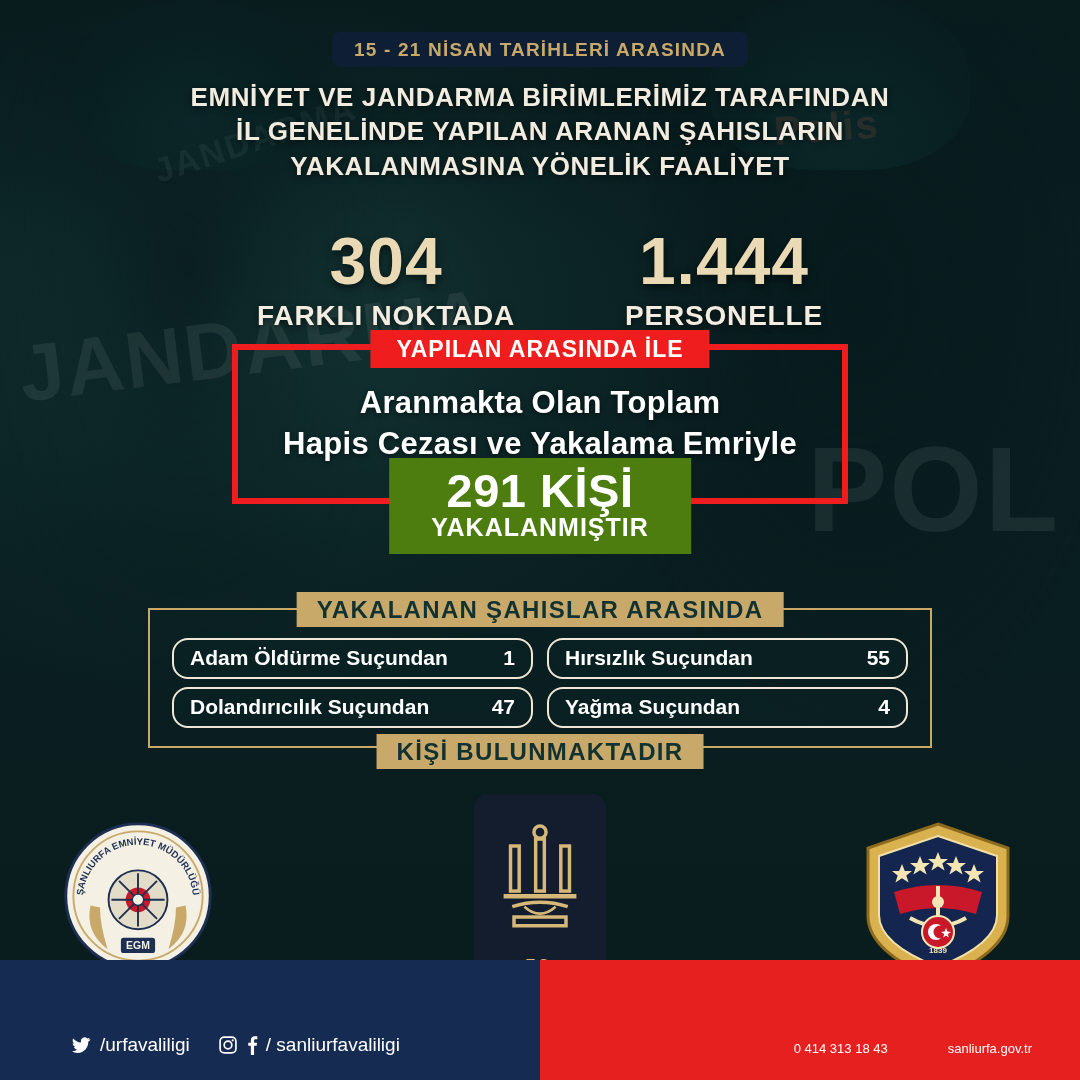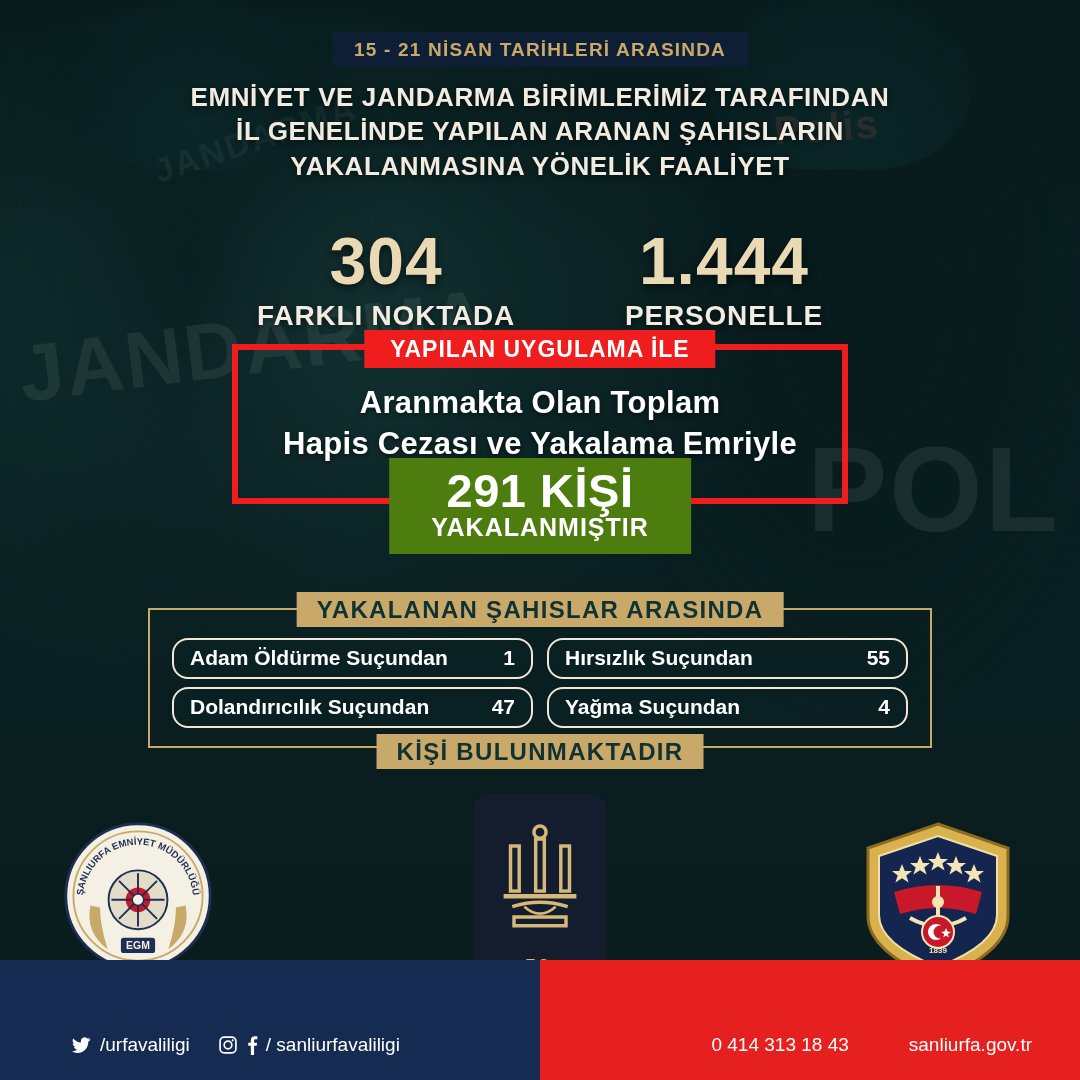--- a/index.html
+++ b/index.html
@@ -93,20 +93,21 @@
   .date-band {
     position: absolute; top: 32px; left: 50%;
     transform: translateX(-50%);
     background: #0e1f35;
     color: #c8a96a;
     font-size: 19px;
     font-weight: bold;
     letter-spacing: 1.2px;
     padding: 7px 22px 6px;
     white-space: nowrap;
+    border-radius: 8px;
   }
 
   .headline {
     position: absolute; top: 80px; left: 0; right: 0;
     text-align: center;
     color: #f2ece0;
     font-weight: bold;
     line-height: 1.32;
     letter-spacing: .6px;
     text-shadow: 0 2px 6px rgba(0,0,0,.55);
@@ -229,21 +230,21 @@
   }
   .social {
     position: absolute; bottom: 24px; left: 70px;
     display: flex; align-items: center; gap: 28px;
     color: #ffffff; font-size: 19px;
   }
   .social .grp { display: flex; align-items: center; gap: 8px; }
   .contact {
     position: absolute; bottom: 24px; right: 48px;
     display: flex; align-items: flex-end; gap: 60px;
-    color: #ffffff; font-size: 19px;
+    color: #ffffff; font-size: 13px;
   }
 
   
   .emblem-left {
     position: absolute; left: 62px; bottom: 108px;
     width: 152px; height: 152px;
   }
   .emblem-right {
     position: absolute; right: 62px; bottom: 98px;
     width: 160px; height: 162px;
@@ -298,21 +299,21 @@
         <div class="num">304</div>
         <div class="lbl">FARKLI NOKTADA</div>
       </div>
       <div class="stat">
         <div class="num">1.444</div>
         <div class="lbl">PERSONELLE</div>
       </div>
     </div>
 
     <div class="red-block"></div>
-    <div class="red-title">YAPILAN UYGULAMA İLE</div>
+    <div class="red-title">YAPILAN ARASINDA İLE</div>
     <div class="red-body">
       <div>Aranmakta Olan Toplam</div>
       <div>Hapis Cezası ve Yakalama Emriyle</div>
     </div>
     <div class="red-pill">
       <div class="big">291 KİŞİ</div>
       <div class="sub">YAKALANMIŞTIR</div>
     </div>
 
     <div class="gold-box"></div>

